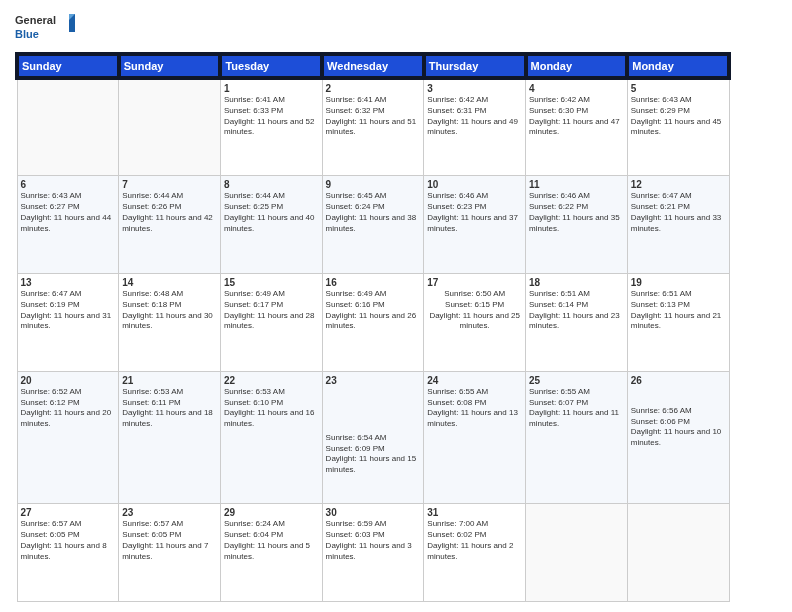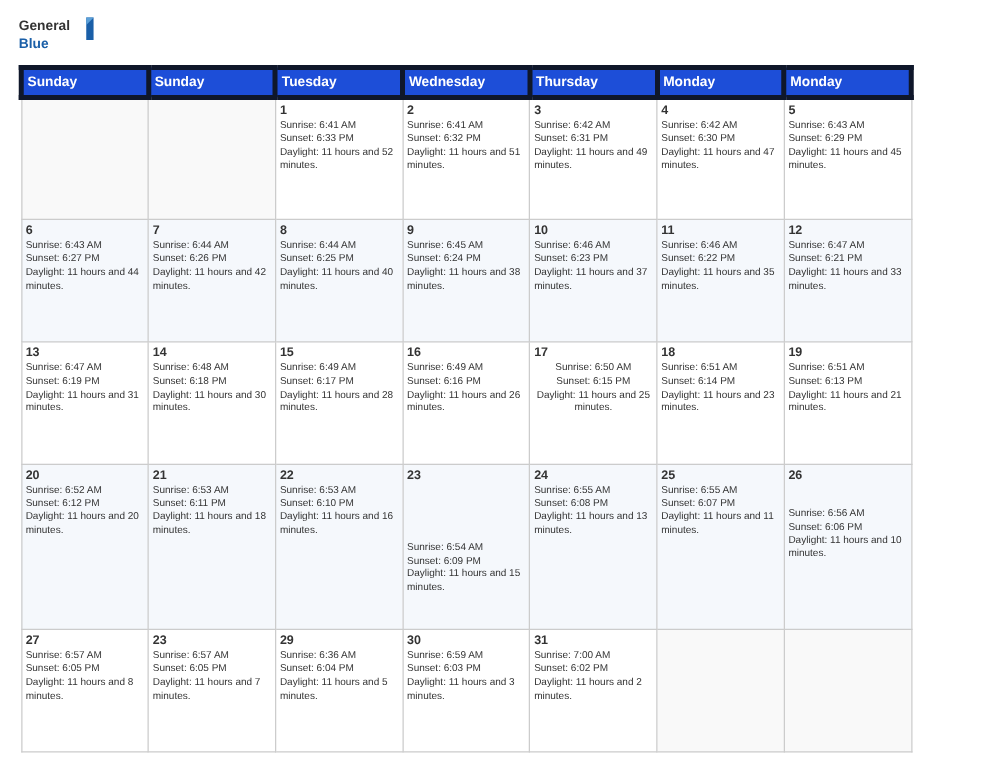--- a/index.html
+++ b/index.html
@@ -289,21 +289,21 @@
 Daylight: 11 hours and 8 minutes.</div>
           </td>
           <td>
             <span class="day-num">23</span>
             <div class="day-info" style="white-space: pre-line;">Sunrise: 6:57 AM
 Sunset: 6:05 PM
 Daylight: 11 hours and 7 minutes.</div>
           </td>
           <td>
             <span class="day-num">29</span>
-            <div class="day-info" style="white-space: pre-line;">Sunrise: 6:36 AM
+            <div class="day-info" style="white-space: pre-line;">Sunrise: 6:24 AM
 Sunset: 6:04 PM
 Daylight: 11 hours and 5 minutes.</div>
           </td>
           <td>
             <span class="day-num">30</span>
             <div class="day-info" style="white-space: pre-line;">Sunrise: 6:59 AM
 Sunset: 6:03 PM
 Daylight: 11 hours and 3 minutes.</div>
           </td>
           <td>

